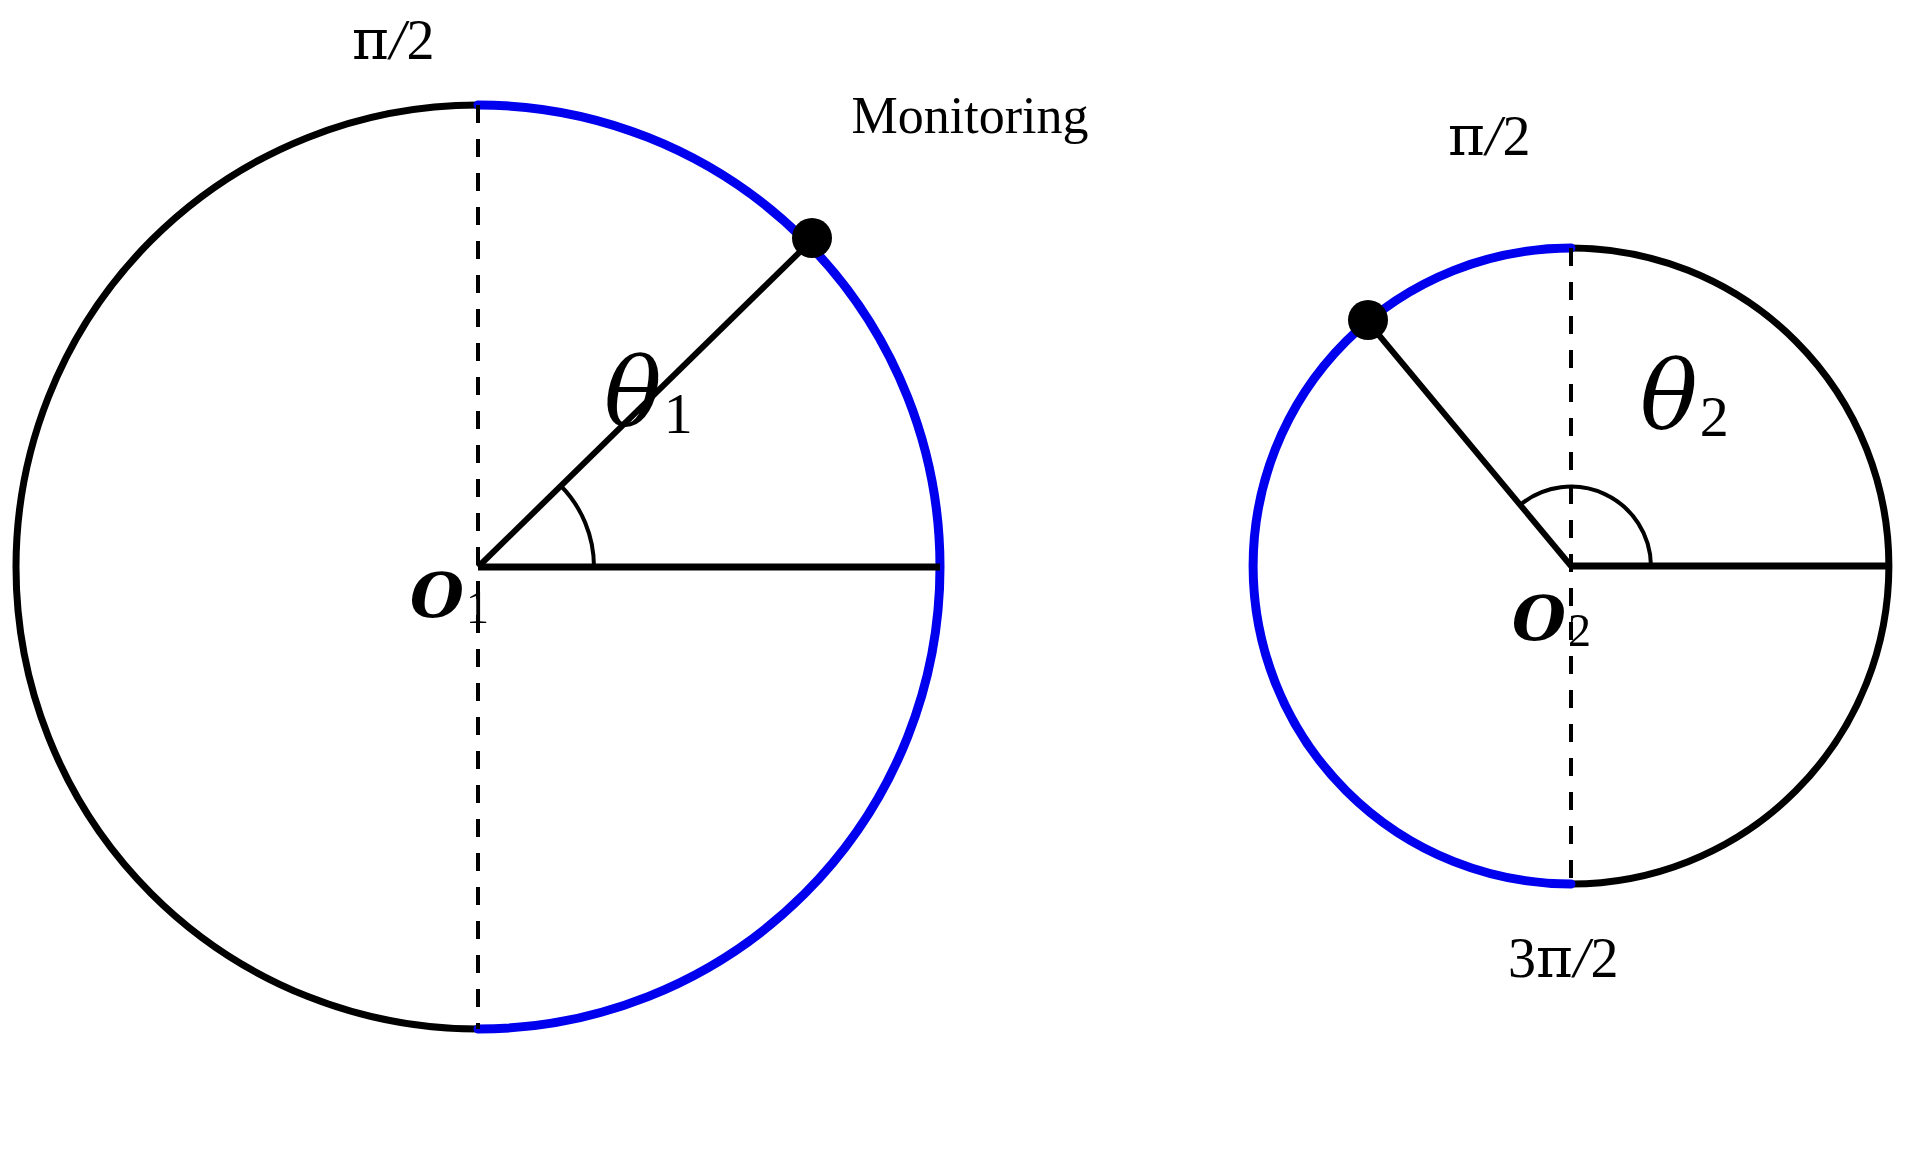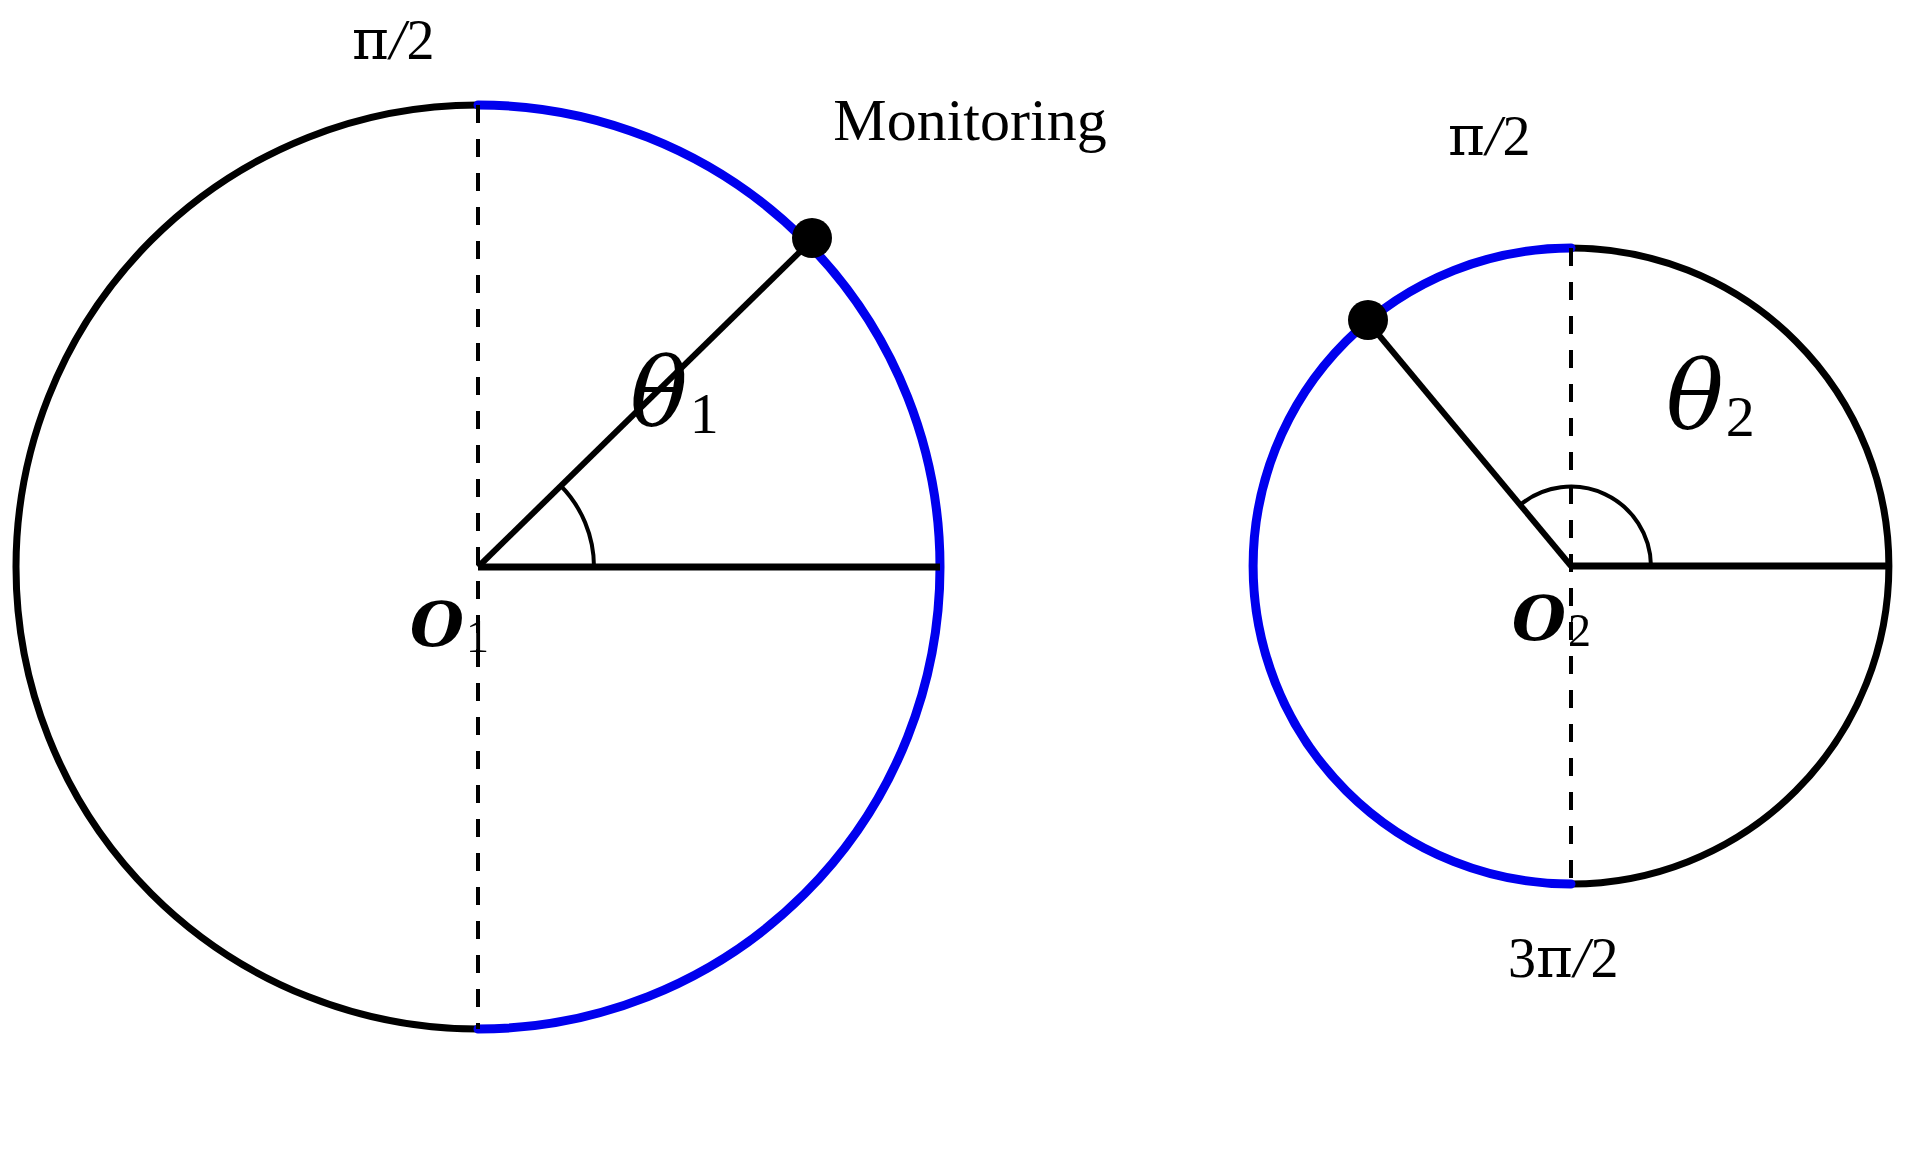--- a/index.html
+++ b/index.html
@@ -45,30 +45,29 @@
     font-family: "DejaVu Serif", "Liberation Serif", serif;
     font-style: normal;
   }
   .anglelabel .sl {
     font-style: italic;
     padding: 0 1px;
   }
   
   .caption {
     font-family: "Liberation Serif", "DejaVu Serif", serif;
-    font-size: 60px;
+    font-size: 52px;
     text-align: center;
     line-height: 1.08;
   }
   
   .theta {
     font-family: "DejaVu Serif", "Liberation Serif", serif;
     font-style: italic;
     font-size: 96px;
-    margin-left: 26px;
   }
   .theta .sub {
     font-family: "Liberation Serif", "DejaVu Serif", serif;
     font-style: normal;
     font-size: 58px;
     vertical-align: -0.12em;
     padding-left: 2px;
   }
   
   .centerlabel {
@@ -130,21 +129,21 @@
 
   <div class="txt caption" style="left:760px; top:88px; width:420px;">
     <div>Monitoring</div>
   </div>
 
   <div class="txt anglelabel" style="left:352px; top:12px;"><span class="gk">π</span><span class="sl">/</span><span>2</span></div>
 
 
   <div class="txt theta" style="left:604px; top:345px;"><span>θ</span><span class="sub">1</span></div>
 
-  <div class="txt centerlabel" style="left:410px; top:594px;"><span>O</span><span class="sub">1</span></div>
+  <div class="txt centerlabel" style="left:410px; top:565px;"><span>O</span><span class="sub">1</span></div>
 
   <div class="txt anglelabel" style="left:1448px; top:108px;"><span class="gk">π</span><span class="sl">/</span><span>2</span></div>
 
   <div class="txt anglelabel" style="left:1508px; top:930px;"><span>3</span><span class="gk">π</span><span class="sl">/</span><span>2</span></div>
 
   <div class="txt theta" style="left:1640px; top:348px;"><span>θ</span><span class="sub">2</span></div>
 
   <div class="txt centerlabel" style="left:1512px; top:588px;"><span>O</span><span class="sub">2</span></div>
 
 </div>

